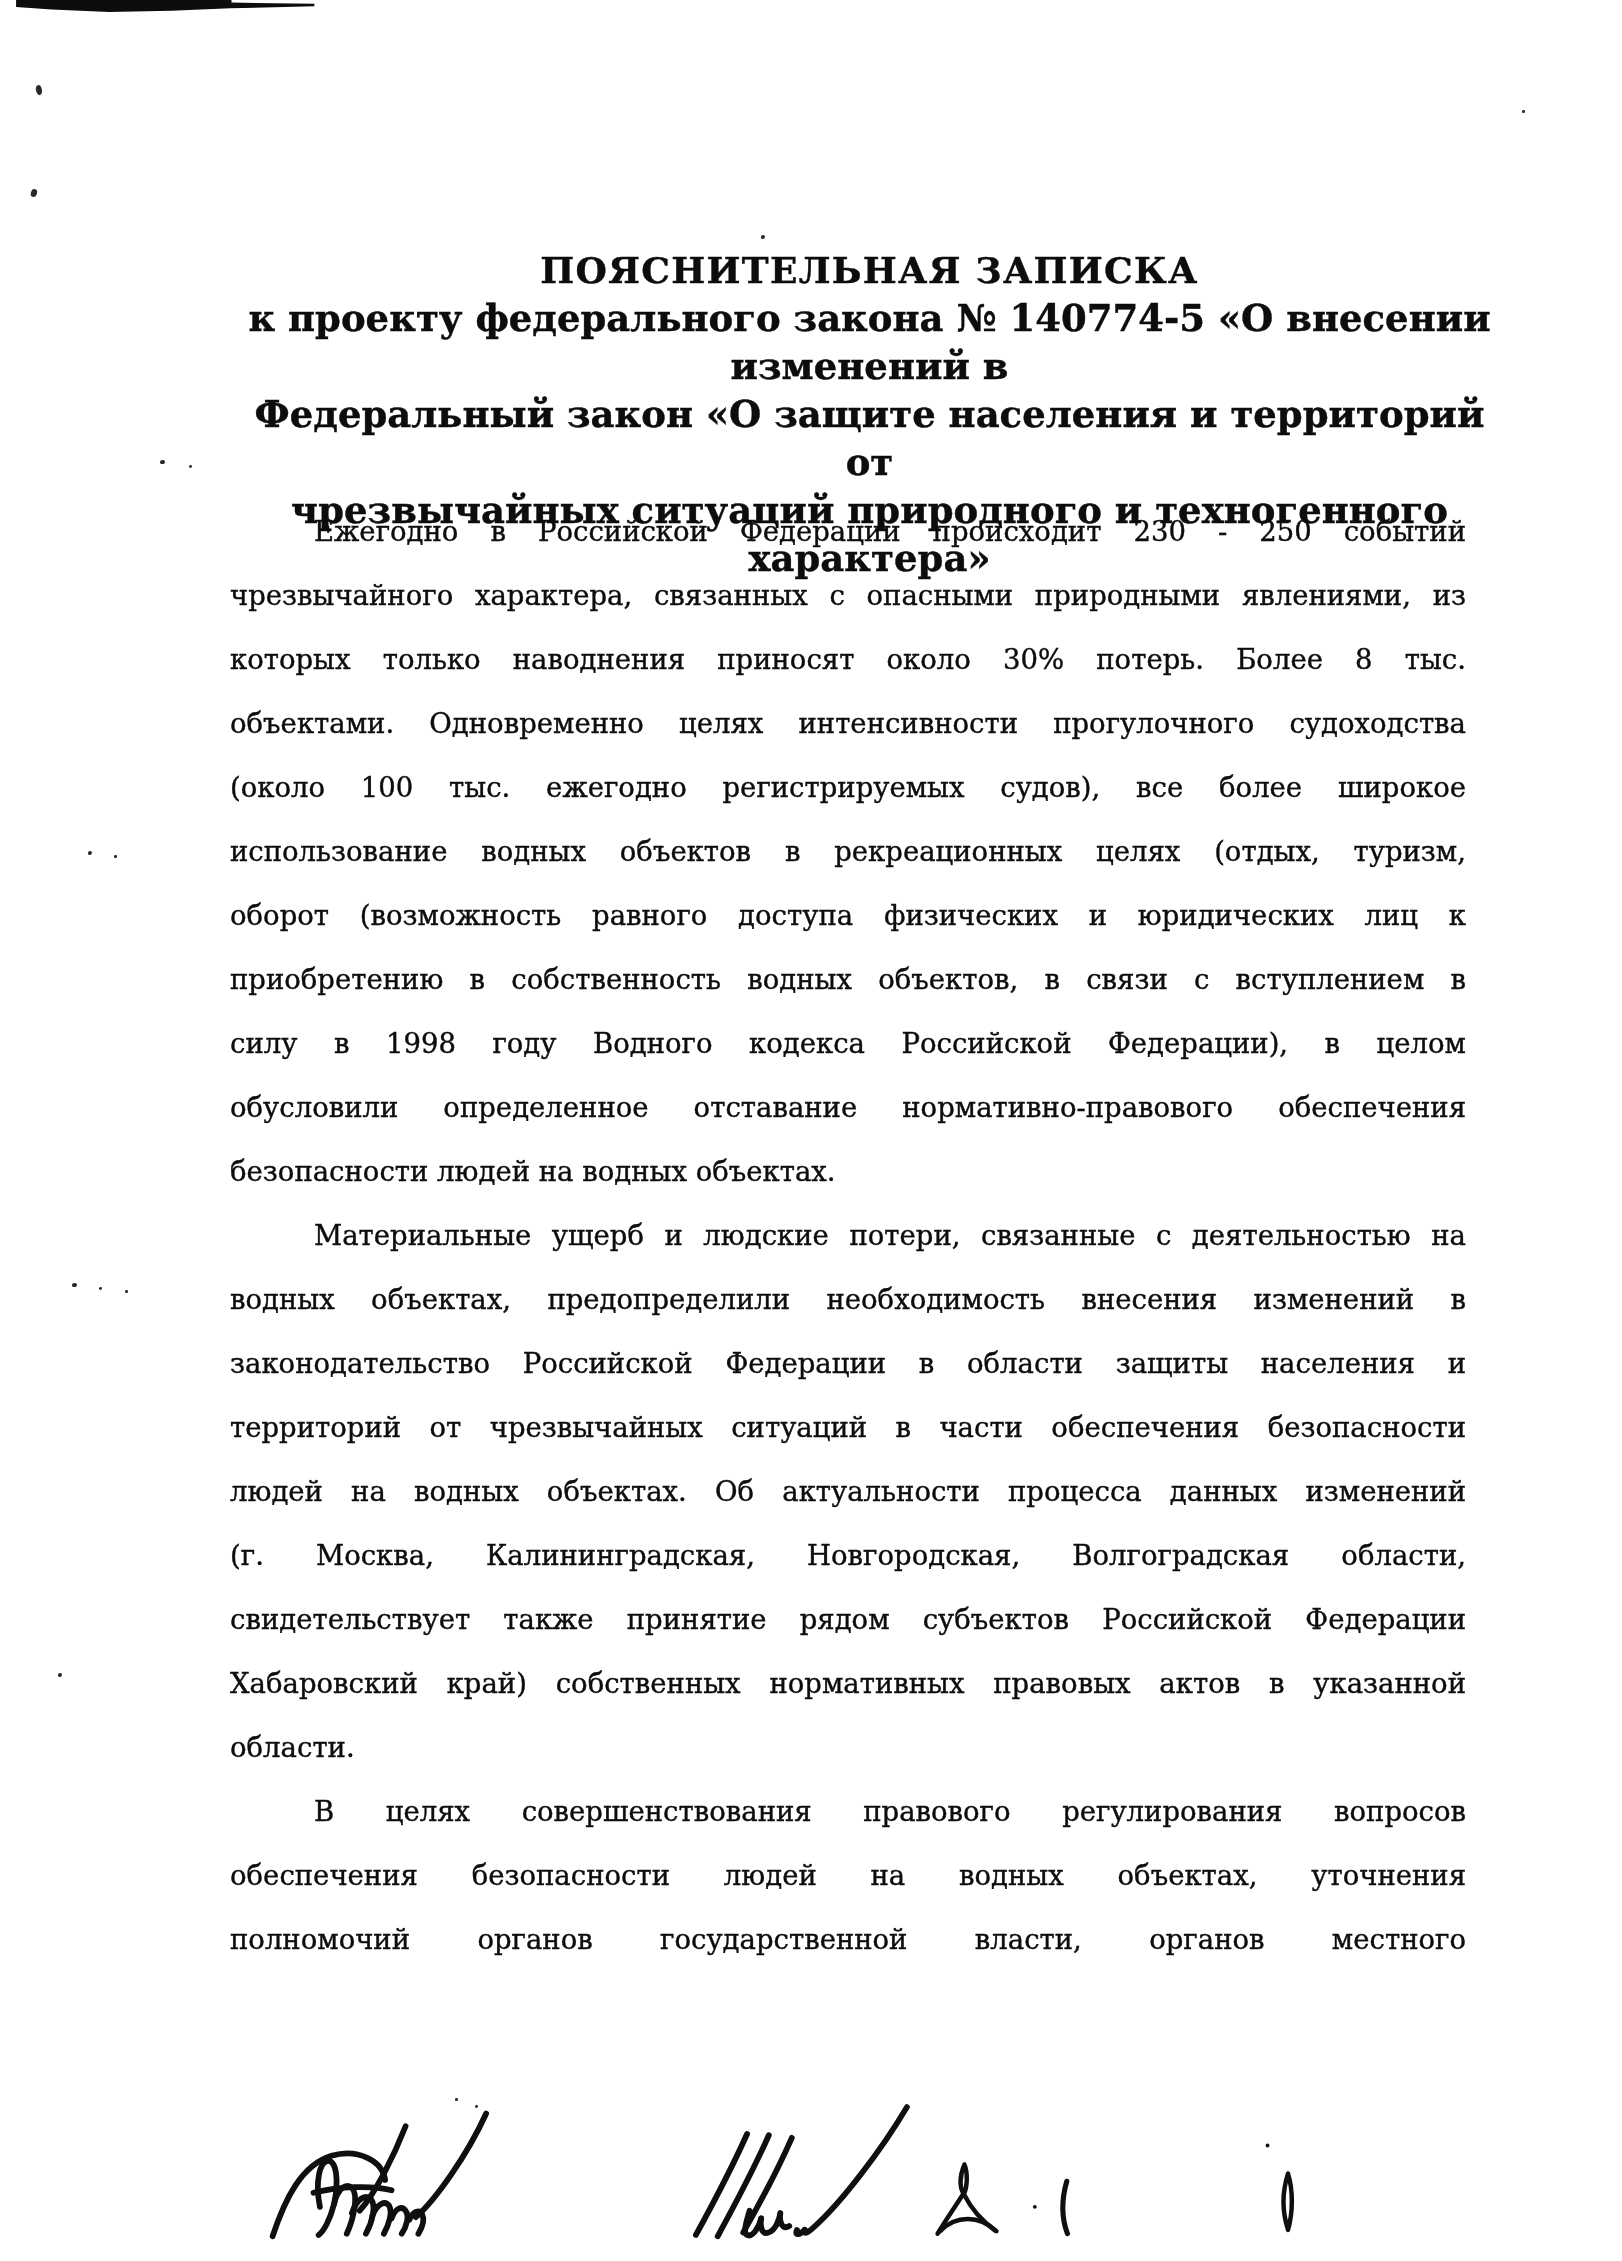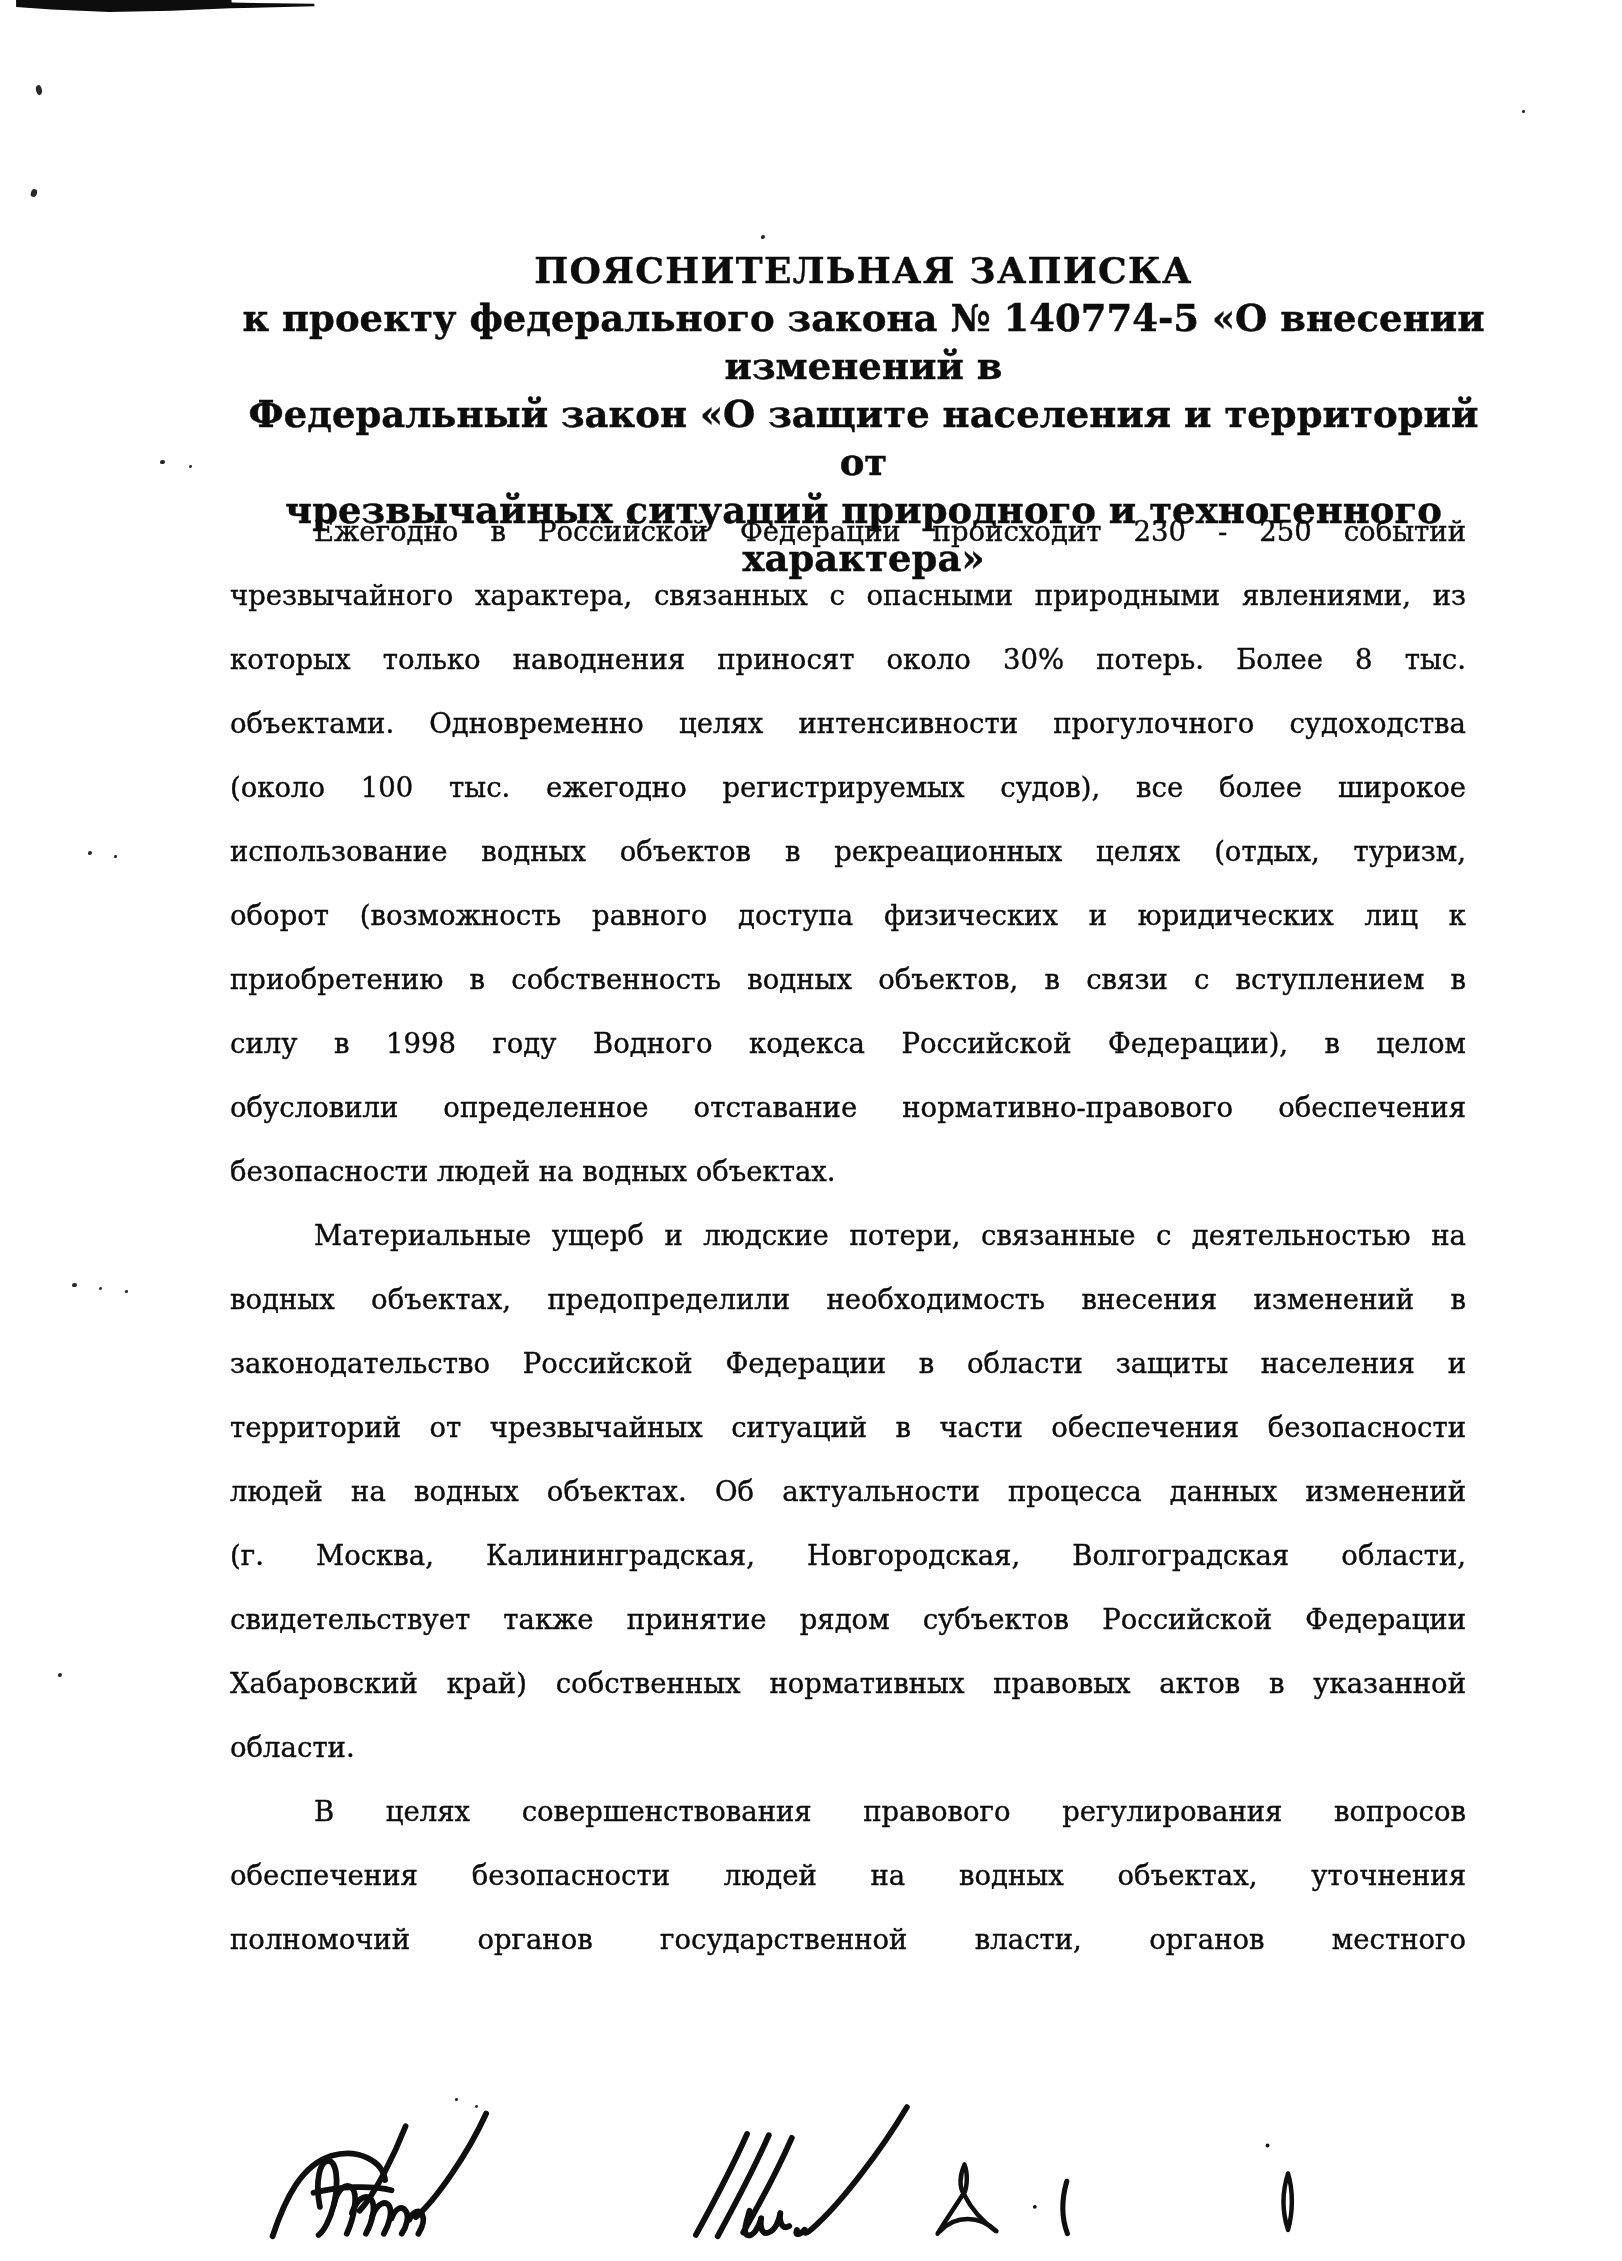--- a/index.html
+++ b/index.html
@@ -6,21 +6,21 @@
   .page{
     position:relative;
     width:1622px;height:2261px;
     background:#ffffff;
     font-family:"DejaVu Serif", serif;
     color:#0d0d0d;
     overflow:hidden;
   }
   
   .heading{
-    position:absolute;left:240px;top:246px;width:1247px;
+    position:absolute;left:246px;top:246px;width:1247px;
     text-align:center;font-weight:bold;
     -webkit-text-stroke:0.4px #0d0d0d;
   }
   .doc-title{font-size:36px;line-height:48px;letter-spacing:1.3px;}
   .doc-subtitle-line{font-size:37px;line-height:48px;}
   
   .body-text{
     position:absolute;left:230px;top:499px;width:1236px;
     font-size:27.5px;
     -webkit-text-stroke:0.4px #0d0d0d;

